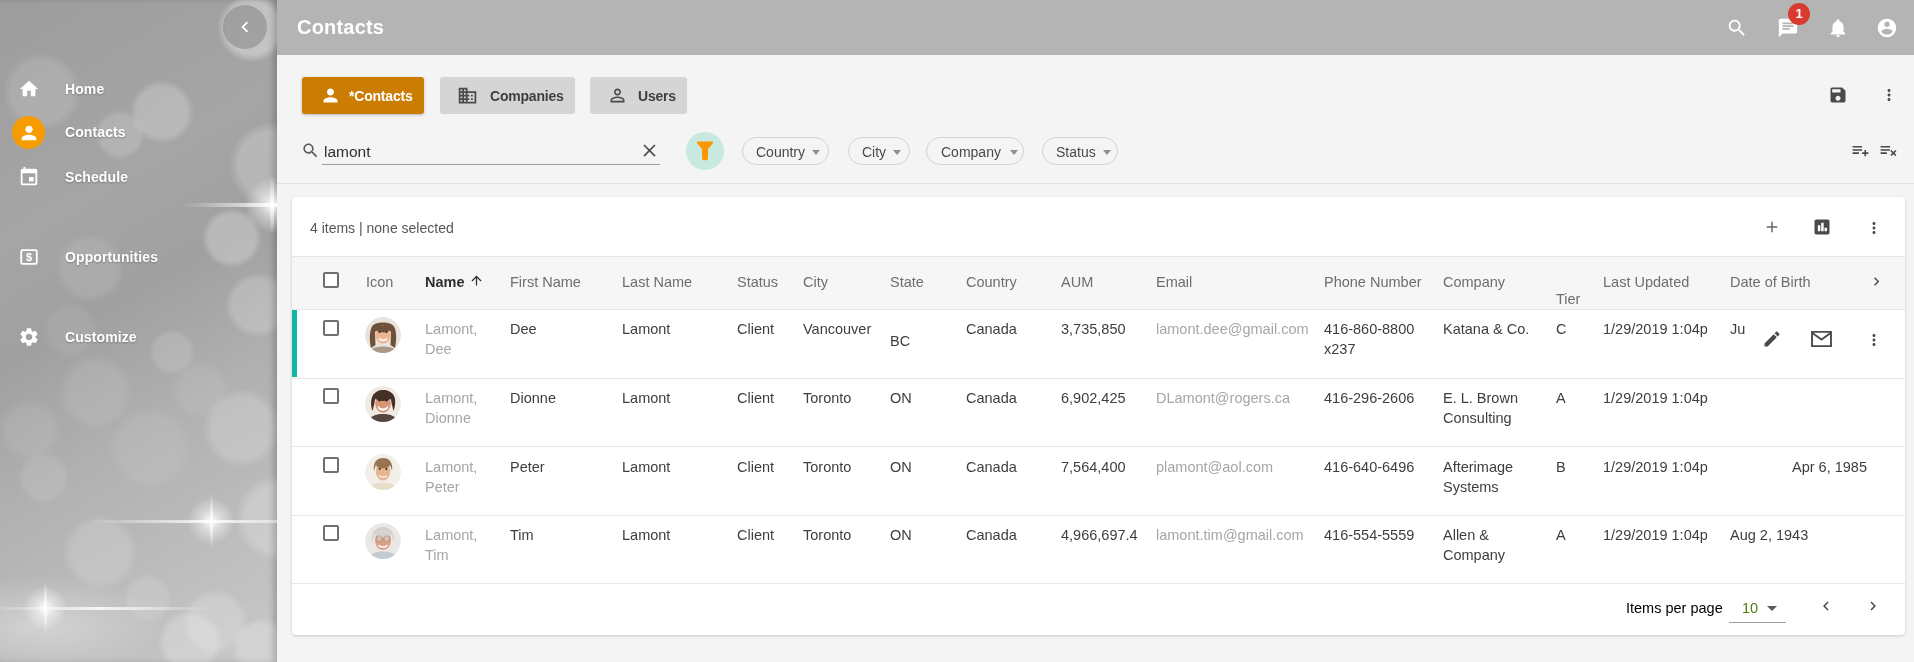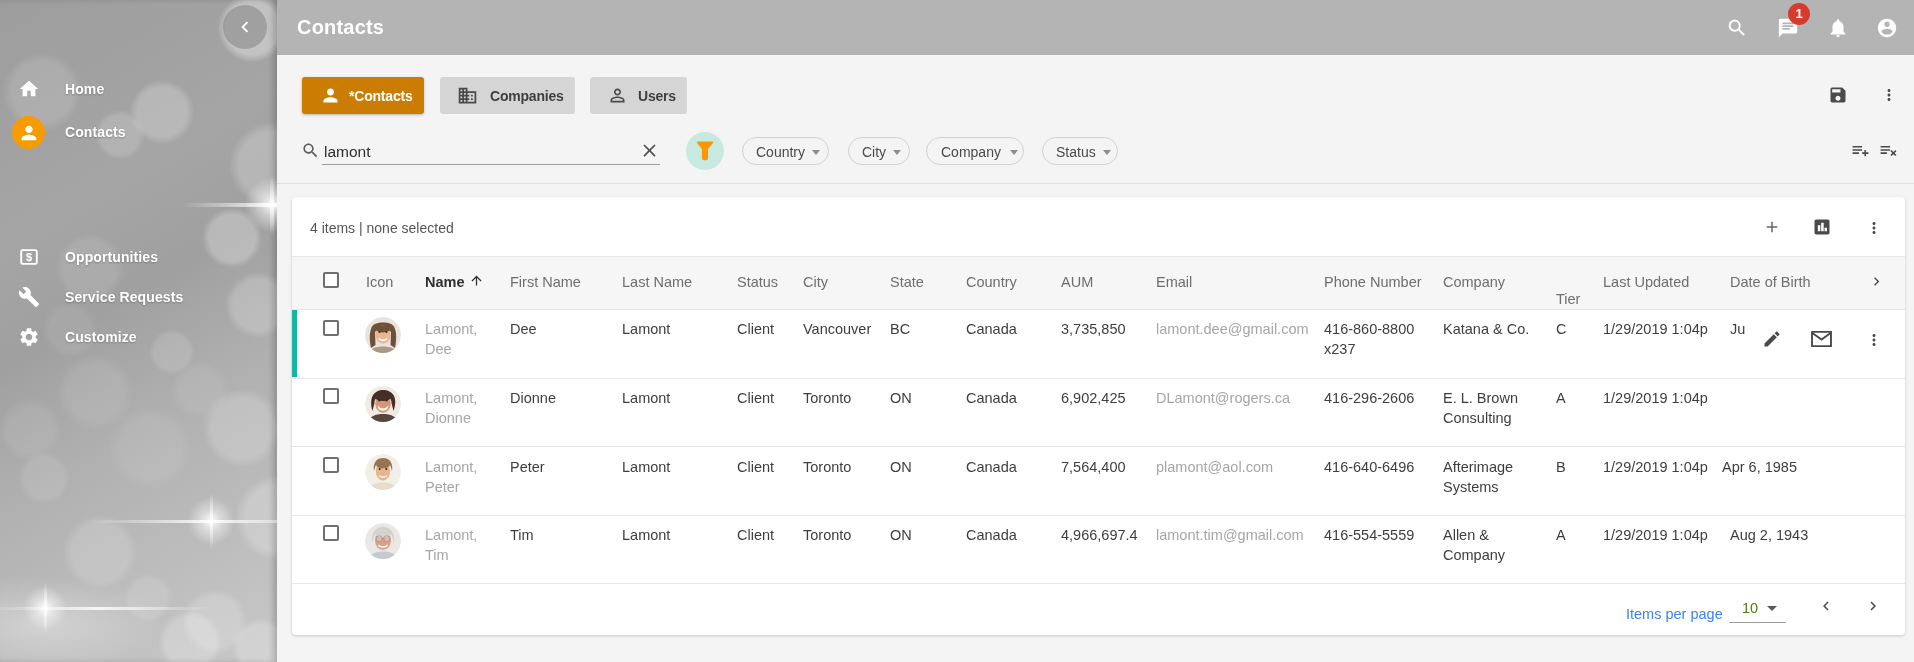--- a/index.html
+++ b/index.html
@@ -76,21 +76,21 @@
 #itemsLabel { position:absolute; left:18px; top:23px; font-size:14px; color:#565656; }
 #cardDiv1 { position:absolute; left:0; top:59px; width:1613px; height:1px; background:#e7e7e7; }
 #headerRow { position:absolute; left:0; top:60px; width:1613px; height:52px; background:#f6f6f6; }
 .hcell { position:absolute; top:17px; font-size:14.5px; color:#6e6e6e; }
 .cell { position:absolute; font-size:14.5px; color:#3e3e3e; line-height:20px; }
 .cell.gray { color:#a6a6a6; }
 .rowline { position:absolute; left:0; width:1613px; height:1px; background:#e7e7e7; }
 .cb { position:absolute; left:31px; width:16px; height:16px; border:2px solid #6f6f6f; border-radius:2px; background:#fff; }
 #tealbar { position:absolute; left:0; top:113px; width:5px; height:67px; background:#14b8a2; }
 .avatar { position:absolute; left:73px; width:36px; height:36px; border-radius:50%; overflow:hidden; }
-#pagerText { position:absolute; left:1334px; top:403px; font-size:14.5px; color:#3b82f6;margin-top:6px; }
+#pagerText { position:absolute; left:1334px; top:403px; font-size:14.5px; color:#000000; }
 #pagerNum { position:absolute; left:1450px; top:403px; font-size:14.5px; color:#4d7c0f; }
 #pagerUnderline { position:absolute; left:1437px; top:425px; width:57px; height:1px; background:#9d9d9d; }
 #pagerCaret { position:absolute; left:1475px; top:409px; width:0; height:0; border-left:5px solid transparent; border-right:5px solid transparent; border-top:5.5px solid #5a5a5a; }
 </style>
 </head>
 <body>
 <div id="app">
 
   <div id="topbar">
     <span class="title">Contacts</span>
@@ -139,32 +139,32 @@
       <span class="tx">Home</span>
     </div>
     <div id="contactsCircle">
         <svg width="22" height="22" viewBox="0 0 24 24">
           <path fill="#fff" d="M12 12c2.21 0 4-1.79 4-4s-1.79-4-4-4-4 1.79-4 4 1.79 4 4 4zm0 2c-2.67 0-8 1.34-8 4v2h16v-2c0-2.66-5.33-4-8-4z"></path>
         </svg>
       </div>
     <div class="nav" style="top:121px">
       <span class="tx">Contacts</span>
     </div>
+    <div class="nav" style="top:166px">
+      <svg class="ic" viewBox="0 0 24 24">
+          <path fill="#fff" d="M17 12h-5v5h5v-5zM16 1v2H8V1H6v2H5c-1.11 0-1.99.9-1.99 2L3 19c0 1.1.89 2 2 2h14c1.1 0 2-.9 2-2V5c0-1.1-.9-2-2-2h-1V3h-2zm3 18H5V8h14v11z"></path>
+        </svg>
+      <span class="tx">Schedule</span>
+    </div>
     <div class="nav" style="top:246px">
       <svg class="ic" viewBox="0 0 24 24">
           <rect x="3.5" y="4.5" width="17" height="15" rx="1.5" fill="none" stroke="#fff" stroke-width="2"></rect>
           <text x="12" y="16.5" text-anchor="middle" font-family="Liberation Sans" font-size="12" font-weight="bold" fill="#fff">$</text>
         </svg>
       <span class="tx">Opportunities</span>
-    </div>
-    <div class="nav" style="top:286px">
-      <svg class="ic" viewBox="0 0 24 24">
-          <path fill="#fff" d="M22.7 19l-9.1-9.1c.9-2.3.4-5-1.5-6.9-2-2-5-2.4-7.4-1.3L9 6 6 9 1.6 4.7C.4 7.1.9 10.1 2.9 12.1c1.9 1.9 4.6 2.4 6.9 1.5l9.1 9.1c.4.4 1 .4 1.4 0l2.3-2.3c.5-.4.5-1.1.1-1.4z"></path>
-        </svg>
-      <span class="tx">Service Requests</span>
     </div>
     <div class="nav" style="top:326px">
       <svg class="ic" viewBox="0 0 24 24">
           <path fill="#fff" d="M19.14 12.94c.04-.3.06-.61.06-.94 0-.32-.02-.64-.07-.94l2.03-1.58c.18-.14.23-.41.12-.61l-1.92-3.32c-.12-.22-.37-.29-.59-.22l-2.39.96c-.5-.38-1.03-.7-1.62-.94l-.36-2.54c-.04-.24-.24-.41-.48-.41h-3.84c-.24 0-.43.17-.47.41l-.36 2.54c-.59.24-1.13.57-1.62.94l-2.39-.96c-.22-.08-.47 0-.59.22L2.74 8.87c-.12.21-.08.47.12.61l2.03 1.58c-.05.3-.09.63-.09.94s.02.64.07.94l-2.03 1.58c-.18.14-.23.41-.12.61l1.92 3.32c.12.22.37.29.59.22l2.39-.96c.5.38 1.03.7 1.62.94l.36 2.54c.05.24.24.41.48.41h3.84c.24 0 .44-.17.47-.41l.36-2.54c.59-.24 1.13-.56 1.62-.94l2.39.96c.22.08.47 0 .59-.22l1.92-3.32c.12-.22.07-.47-.12-.61l-2.01-1.58zM12 15.6c-1.98 0-3.6-1.62-3.6-3.6s1.62-3.6 3.6-3.6 3.6 1.62 3.6 3.6-1.62 3.6-3.6 3.6z"></path>
         </svg>
       <span class="tx">Customize</span>
     </div>
   </div>
 
   <div class="tabbtn" id="tabContacts">
@@ -284,21 +284,21 @@
       <path d="M13.5 20.5 Q18 24.5 22.5 20.5 L22 22.8 Q18 25.5 14 22.8 Z" fill="#fff"></path>
       <circle cx="14.6" cy="15" r="1.1" fill="#3a2c20"></circle>
       <circle cx="21.4" cy="15" r="1.1" fill="#3a2c20"></circle>
       <path d="M3 36 L33 36 C31 31.5 25 29.5 18 29.5 C11 29.5 5 31.5 3 36 Z" fill="#a99a88"></path>
     </svg>
     <div class="cell gray" style="left:133px;top:122px">Lamont,<br>Dee</div>
     <div class="cell" style="left:218px;top:122px">Dee</div>
     <div class="cell" style="left:330px;top:122px">Lamont</div>
     <div class="cell" style="left:445px;top:122px">Client</div>
     <div class="cell" style="left:511px;top:122px">Vancouver</div>
-    <div class="cell" style="left:598px;top:122px">BC</div>
+    <div class="cell" style="left:598px;top:134px">BC</div>
     <div class="cell" style="left:674px;top:122px">Canada</div>
     <div class="cell" style="left:769px;top:122px">3,735,850</div>
     <div class="cell gray" style="left:864px;top:122px">lamont.dee@gmail.com</div>
     <div class="cell" style="left:1032px;top:122px">416-860-8800<br>x237</div>
     <div class="cell" style="left:1151px;top:122px">Katana &amp; Co.</div>
     <div class="cell" style="left:1264px;top:122px">C</div>
     <div class="cell" style="left:1311px;top:122px">1/29/2019 1:04p</div>
     <div class="cell" style="left:1438px;top:122px">Ju</div>
     <svg class="abs" style="left:1470px;top:132px" width="20" height="20" viewBox="0 0 24 24">
         <path fill="#4a4a4a" d="M3 17.25V21h3.75L17.81 9.94l-3.75-3.75L3 17.25zM20.71 7.04c.39-.39.39-1.02 0-1.41l-2.34-2.34c-.39-.39-1.02-.39-1.41 0l-1.83 1.83 3.75 3.75 1.83-1.83z"></path>
@@ -353,21 +353,21 @@
     <div class="cell" style="left:445px;top:260px">Client</div>
     <div class="cell" style="left:511px;top:260px">Toronto</div>
     <div class="cell" style="left:598px;top:260px">ON</div>
     <div class="cell" style="left:674px;top:260px">Canada</div>
     <div class="cell" style="left:769px;top:260px">7,564,400</div>
     <div class="cell gray" style="left:864px;top:260px">plamont@aol.com</div>
     <div class="cell" style="left:1032px;top:260px">416-640-6496</div>
     <div class="cell" style="left:1151px;top:260px">Afterimage<br>Systems</div>
     <div class="cell" style="left:1264px;top:260px">B</div>
     <div class="cell" style="left:1311px;top:260px">1/29/2019 1:04p</div>
-    <div class="cell" style="left:1430px;top:260px">Apr 6, 1985</div>
+    <div class="cell" style="left:1500px;top:260px">Apr 6, 1985</div>
 
     <div class="cb" style="top:328px"></div>
     <svg class="avatar" style="top:326px" viewBox="0 0 36 36">
       <circle cx="18" cy="18" r="18" fill="#eae8e4"></circle>
       <path d="M7 20 C5.5 10 11 3.8 18 3.8 C25 3.8 30.5 10 29 20 L27.2 13.5 C26 9.5 23 7.5 18 7.5 C13 7.5 10 9.5 8.8 13.5 Z" fill="#d4d1cd"></path>
       <ellipse cx="18" cy="17.5" rx="8" ry="9.4" fill="#dda087"></ellipse>
       <ellipse cx="18" cy="11" rx="7.9" ry="3.6" fill="#d6d3cf"></ellipse>
       <circle cx="14.2" cy="15.8" r="3" fill="rgba(255,255,255,0.25)" stroke="#9a948c" stroke-width="0.8"></circle>
       <circle cx="21.8" cy="15.8" r="3" fill="rgba(255,255,255,0.25)" stroke="#9a948c" stroke-width="0.8"></circle>
       <path d="M17.2 15.5 h1.6" stroke="#9a948c" stroke-width="0.8"></path>

